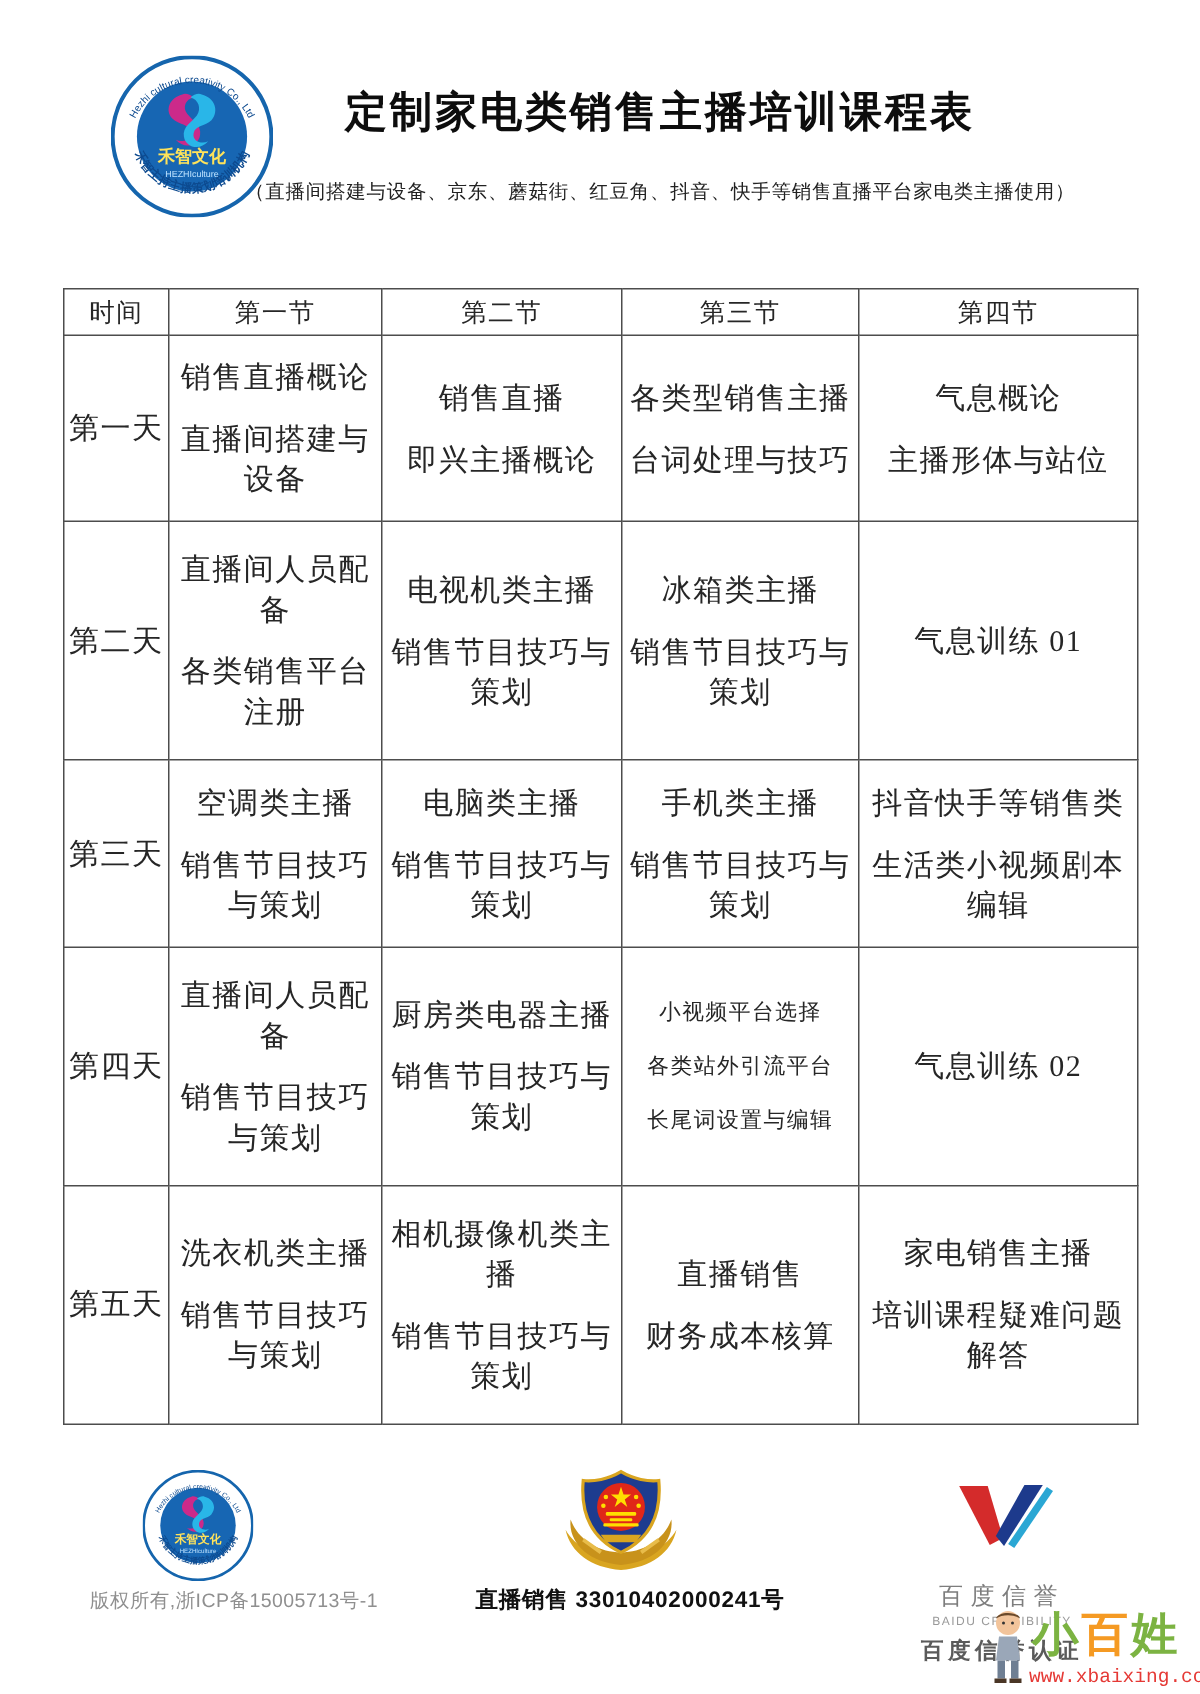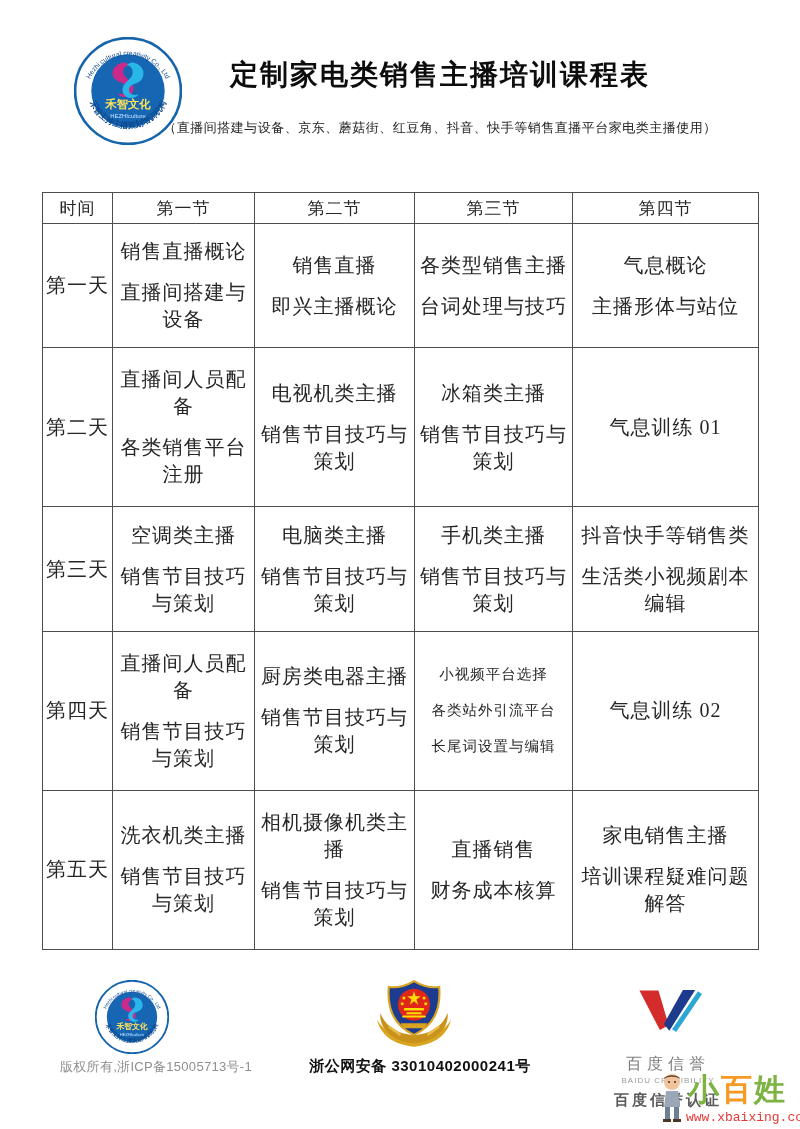--- a/index.html
+++ b/index.html
@@ -292,21 +292,21 @@
     </table>
 
   <svg class="footer-logo">
       <use href="#hezhi-logo"></use>
     </svg>
   <div class="copyright">版权所有,浙ICP备15005713号-1</div>
 
   <svg class="police-badge">
       <use href="#police-badge"></use>
     </svg>
-  <div class="police-text">浙公网安备 33010402000241号</div>
+  <div class="police-text">直播销售 33010402000241号</div>
 
   <div class="baidu-block">
     <svg class="baidu-v">
         <use href="#baidu-v"></use>
       </svg>
     <div class="baidu-name">百度信誉</div>
     <div class="baidu-name-en">BAIDU CREDIBILITY</div>
     <div class="baidu-cert">百度信誉认证</div>
   </div>
 

